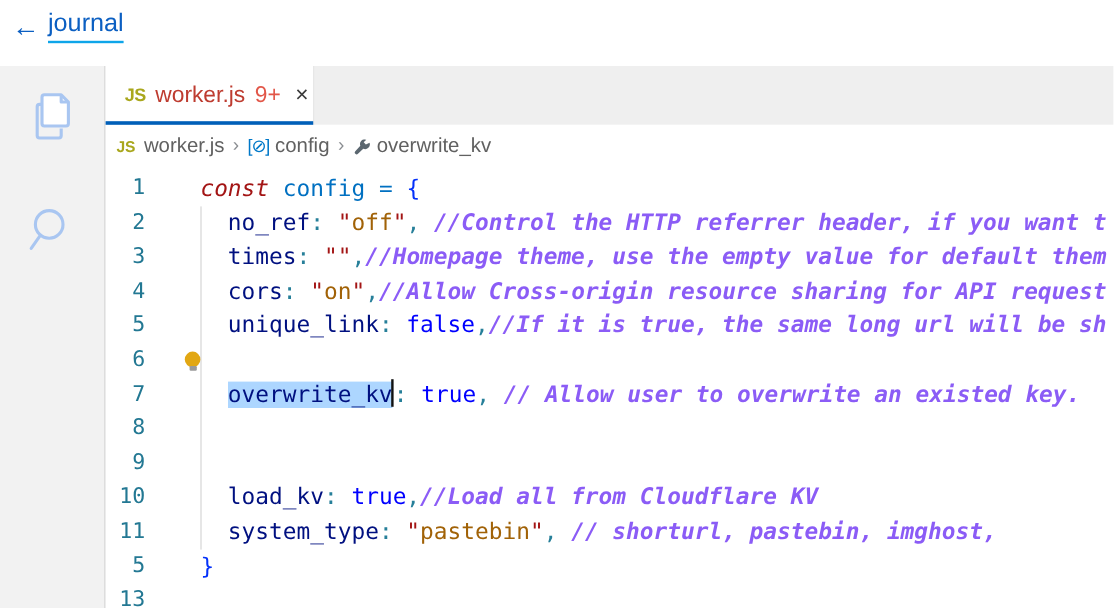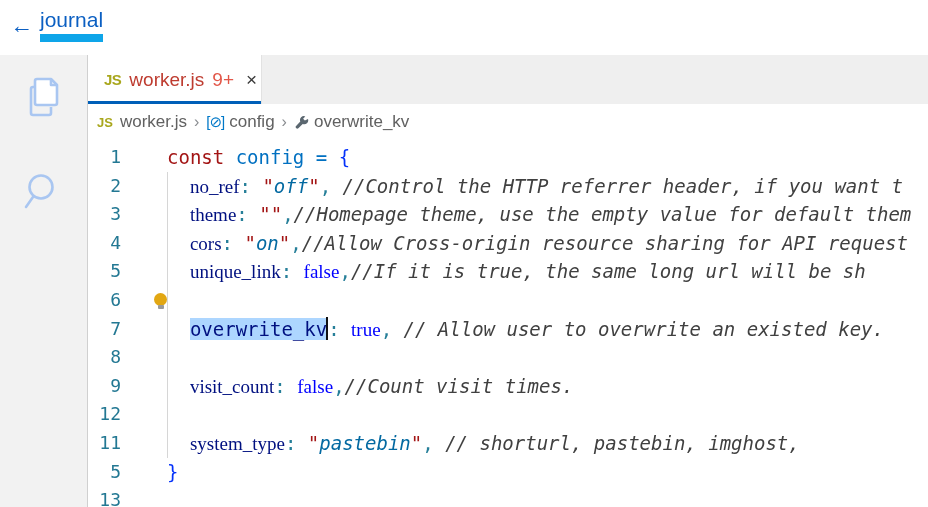--- a/index.html
+++ b/index.html
@@ -4,21 +4,21 @@
 <style>
   * { margin:0; padding:0; box-sizing:border-box; }
   html,body { width:928px; height:507px; overflow:hidden; background:#ffffff;
               font-family:"Liberation Sans", sans-serif; }
 
   
   .page-header { height:55px; background:#ffffff; display:flex; align-items:flex-start;
                  padding:8px 0 0 10px; }
   .back-link { display:flex; align-items:center; gap:7px; cursor:pointer; }
   .back-arrow { color:#0B5FC2; font-size:23px; line-height:24px; }
-  .back-label { color:#0B5FC2; font-size:21px; border-bottom:8px solid #0ea5e9; padding-bottom:2px; }
+  .back-label { color:#0B5FC2; font-size:21px; border-bottom:2px solid #0ea5e9; padding-bottom:2px; }
 
   
   .main { display:flex; height:452px;justify-content:space-between; }
 
   .activity-bar { width:88px; background:#F2F2F2; border-right:1px solid #D0D0D0;
                   display:flex; flex-direction:column; align-items:center; padding-top:20px; gap:52px; }
   .activity-icon { width:44px; height:44px; display:flex; align-items:center; justify-content:center; cursor:pointer; }
 
   .editor-col { flex:1; display:flex; flex-direction:column; min-width:0; }
 
@@ -42,30 +42,30 @@
   .wrench-svg { margin-right:5px; margin-bottom:-2px; }
 
   
   .code-area { flex:1; position:relative; background:#ffffff; padding-top:3px;
                font-family:"DejaVu Sans Mono", monospace; font-size:19px; overflow:hidden; }
   .indent-guide { position:absolute; left:79px; top:32px; width:1px; height:286px; background:#D6D6D6; }
   .code-line { display:flex; height:28.6px; line-height:28.6px; position:relative; white-space:pre; }
   .gutter { width:33px; text-align:right; color:#237893; flex:none; font-size:18px; }
   .line-content { margin-left:46px; color:#1E1E1E; }
 
-  .tok-kw { color:#A31515; }
+  .tok-kw { color:#A31515;font-style:italic; }
   .tok-id { color:#0070C1; }
   .tok-op { color:#0070C1; }
   .tok-br { color:#0431FA; }
-  .tok-pr { color:#001080;font-family:Liberation Serif, serif; }
+  .tok-pr { color:#001080; }
   .tok-pu { color:#267F99; }
   .tok-q  { color:#A31515; }
-  .tok-s  { color:#0369a1;font-style:italic; }
-  .tok-b  { color:#0000FF;font-family:Liberation Serif, serif; }
-  .tok-c  { color:#404040; font-style:italic; }
+  .tok-s  { color:#a16207; }
+  .tok-b  { color:#0000FF; }
+  .tok-c  { color:#8b5cf6; font-style:italic;font-weight:bold; }
   .tok-pl { color:#1E1E1E; }
   .tok-sel { background:#ADD6FF; color:#001080; }
   .tok-cursor { display:inline-block; width:2px; height:23px; background:#111;
                 vertical-align:middle; margin:-3px 0 0 -1px; }
 
   .bulb { position:absolute; left:66px; top:7px; width:13px; height:13px;
           border-radius:50%; background:#E2A713; cursor:pointer; }
   .bulb::after { content:""; position:absolute; left:3.5px; bottom:-3px; width:6px; height:4px;
                  background:#9a9a9a; border-radius:1px; }
 </style>
@@ -119,28 +119,28 @@
         <path fill="#5B6770" d="M14.9 3.2a4.2 4.2 0 0 1-5.6 5.3L4.6 13a1.7 1.7 0 0 1-2.4-2.4l4.5-4.7A4.2 4.2 0 0 1 12 .4L9.7 2.8l1.9 1.9 3.3-1.5z"></path>
       </svg>
       <span class="crumb">overwrite_kv</span>
     </div>
 
     <div class="code-area">
       <div class="indent-guide"></div>
       <div id="code-lines">
           <div class="code-line"><span class="gutter">1</span><span class="line-content"><span class="tok-kw">const</span><span class="tok-pl"> </span><span class="tok-id">config</span><span class="tok-pl"> </span><span class="tok-op">=</span><span class="tok-pl"> </span><span class="tok-br">{</span></span></div>
           <div class="code-line"><span class="gutter">2</span><span class="line-content"><span class="tok-pl">  </span><span class="tok-pr">no_ref</span><span class="tok-pu">:</span><span class="tok-pl"> </span><span class="tok-q">"</span><span class="tok-s">off</span><span class="tok-q">"</span><span class="tok-pu">,</span><span class="tok-pl"> </span><span class="tok-c">//Control the HTTP referrer header, if you want t</span></span></div>
-          <div class="code-line"><span class="gutter">3</span><span class="line-content"><span class="tok-pl">  </span><span class="tok-pr">theme</span><span class="tok-pu">:</span><span class="tok-pl"> </span><span class="tok-q">""</span><span class="tok-pu">,</span><span class="tok-c">//Homepage theme, use the empty value for default them</span></span></div>
+          <div class="code-line"><span class="gutter">3</span><span class="line-content"><span class="tok-pl">  </span><span class="tok-pr">times</span><span class="tok-pu">:</span><span class="tok-pl"> </span><span class="tok-q">""</span><span class="tok-pu">,</span><span class="tok-c">//Homepage theme, use the empty value for default them</span></span></div>
           <div class="code-line"><span class="gutter">4</span><span class="line-content"><span class="tok-pl">  </span><span class="tok-pr">cors</span><span class="tok-pu">:</span><span class="tok-pl"> </span><span class="tok-q">"</span><span class="tok-s">on</span><span class="tok-q">"</span><span class="tok-pu">,</span><span class="tok-c">//Allow Cross-origin resource sharing for API request</span></span></div>
           <div class="code-line"><span class="gutter">5</span><span class="line-content"><span class="tok-pl">  </span><span class="tok-pr">unique_link</span><span class="tok-pu">:</span><span class="tok-pl"> </span><span class="tok-b">false</span><span class="tok-pu">,</span><span class="tok-c">//If it is true, the same long url will be sh</span></span></div>
           <div class="code-line"><span class="gutter">6</span><span class="bulb"></span></div>
           <div class="code-line"><span class="gutter">7</span><span class="line-content"><span class="tok-pl">  </span><span class="tok-sel">overwrite_kv</span><span class="tok-cursor"></span><span class="tok-pu">:</span><span class="tok-pl"> </span><span class="tok-b">true</span><span class="tok-pu">,</span><span class="tok-pl"> </span><span class="tok-c">// Allow user to overwrite an existed key.</span></span></div>
           <div class="code-line"><span class="gutter">8</span></div>
-          <div class="code-line"><span class="gutter">9</span><span class="line-content"><span class="tok-pl">  </span><span class="tok-pr">visit_count</span><span class="tok-pu">:</span><span class="tok-pl"> </span><span class="tok-b">false</span><span class="tok-pu">,</span><span class="tok-c">//Count visit times.</span></span></div>
-          <div class="code-line"><span class="gutter">12</span></div>
+          <div class="code-line"><span class="gutter">9</span></div>
+          <div class="code-line"><span class="gutter">10</span><span class="line-content"><span class="tok-pl">  </span><span class="tok-pr">load_kv</span><span class="tok-pu">:</span><span class="tok-pl"> </span><span class="tok-b">true</span><span class="tok-pu">,</span><span class="tok-c">//Load all from Cloudflare KV</span></span></div>
           <div class="code-line"><span class="gutter">11</span><span class="line-content"><span class="tok-pl">  </span><span class="tok-pr">system_type</span><span class="tok-pu">:</span><span class="tok-pl"> </span><span class="tok-q">"</span><span class="tok-s">pastebin</span><span class="tok-q">"</span><span class="tok-pu">,</span><span class="tok-pl"> </span><span class="tok-c">// shorturl, pastebin, imghost,</span></span></div>
           <div class="code-line"><span class="gutter">5</span><span class="line-content"><span class="tok-br">}</span></span></div>
           <div class="code-line"><span class="gutter">13</span><span class="line-content"></span></div>
         </div>
     </div>
 
   </div>
 </div>
 
 </body></html>

